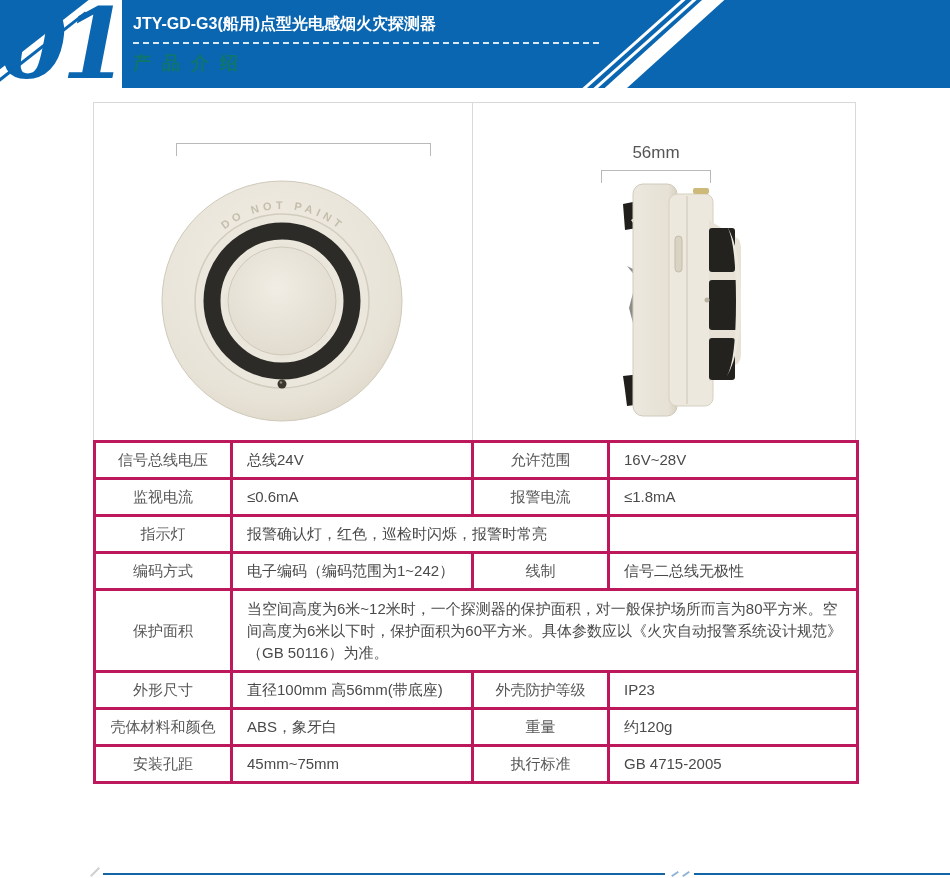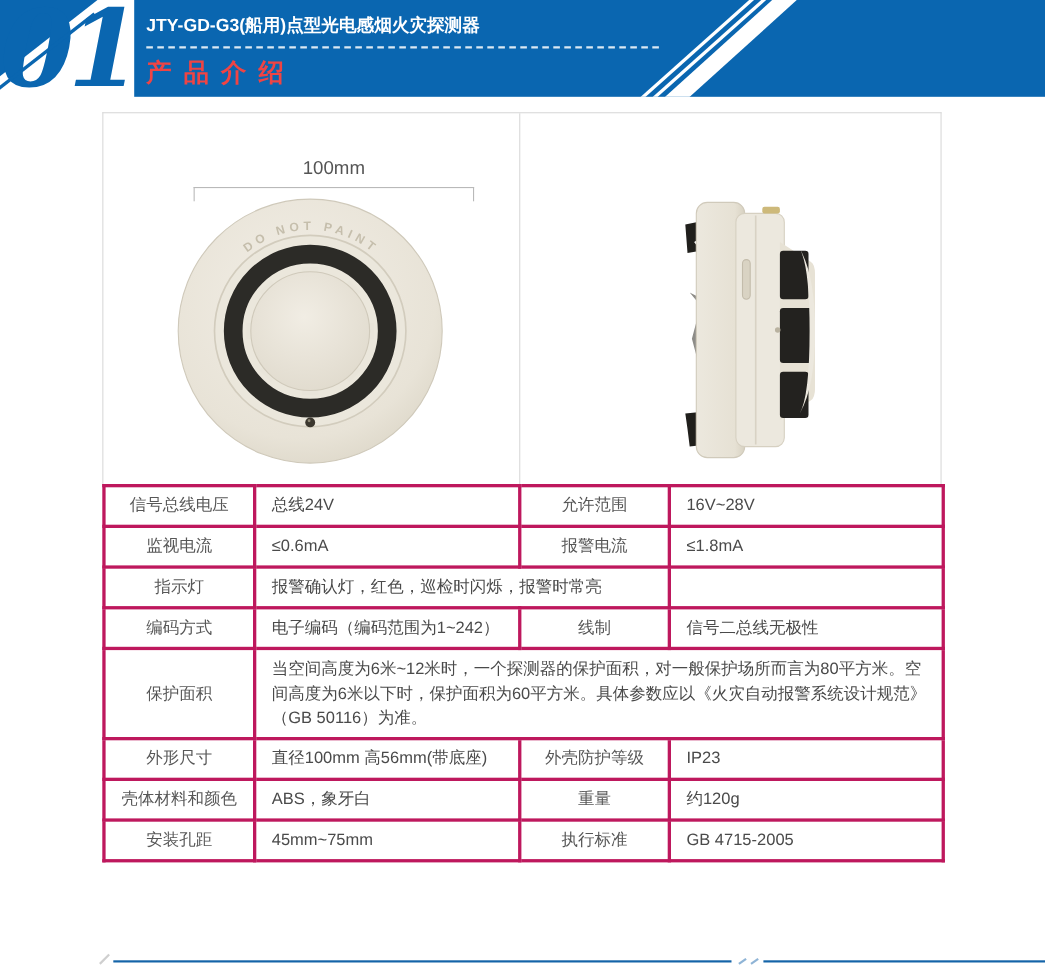--- a/index.html
+++ b/index.html
@@ -14,21 +14,21 @@
     clip-path:polygon(0 0,100% 0,0 100%); }
   .corner-slash-white { position:absolute; left:46px; top:-28px; width:5px; height:125px;
     background:#ffffff; transform:rotate(52deg); }
   .num { position:absolute; left:0px; top:-6px; width:120px; font-family:"DejaVu Serif","Liberation Serif",serif;
     font-style:italic; font-weight:bold; font-size:97px; line-height:100px; color:#0a66b0; letter-spacing:-6px; }
   .num-slash { position:absolute; left:34px; top:-12px; width:3px; height:128px;
     background:#0a66b0; transform:rotate(52deg); }
   .title-block { position:absolute; left:133px; top:9px; width:470px; }
   .hd-title { font-size:16px; font-weight:bold; color:#ffffff; line-height:29px; white-space:nowrap; }
   .hd-dots { margin-top:4px; width:466px; border-top:2px dashed rgba(255,255,255,0.85); height:0; }
-  .hd-sub { margin-top:7px; font-size:23px; font-weight:bold; color:#ef4444; letter-spacing:11px; }
+  .hd-sub { margin-top:7px; font-size:18px; font-weight:bold; color:#0f766e; letter-spacing:11px; }
   .stripes-svg { position:absolute; left:0; top:0; width:950px; height:88px; overflow:hidden; }
 
   
   .box { position:absolute; left:93px; top:102px; width:763px; }
   .img-area { position:relative; width:763px; height:338px;
     border:1px solid #d9d9d9; border-bottom:none; background:#fff; }
   .panel-divider { position:absolute; left:378px; top:0; width:1px; height:337px; background:#d9d9d9; }
 
   .dim { position:absolute; text-align:center; }
   .dim-front { left:82px; top:40px; width:255px; }
@@ -81,24 +81,27 @@
       <line x1="607" y1="96" x2="722" y2="-8" stroke="#ffffff" stroke-width="15"></line>
     </svg>
   </div>
 
   <div class="box">
 
     <div class="img-area">
       <div class="panel-divider"></div>
 
       <div class="dim dim-front">
-        <div class="dim-label">100mm</div>
         <div class="dim-line"></div>
       </div>
 
+      <div class="dim dim-side">
+        <div class="dim-label">56mm</div>
+        <div class="dim-line"></div>
+      </div>
 
       <svg class="front-svg" width="245" height="250" viewBox="0 0 245 250">
         <defs>
           <radialGradient id="gOuter" cx="45%" cy="38%" r="75%">
             <stop offset="0%" stop-color="#f2eee6"></stop>
             <stop offset="70%" stop-color="#e8e3d7"></stop>
             <stop offset="100%" stop-color="#d7d1c1"></stop>
           </radialGradient>
           <radialGradient id="gDome" cx="45%" cy="38%" r="80%">
             <stop offset="0%" stop-color="#f1ede4"></stop>

